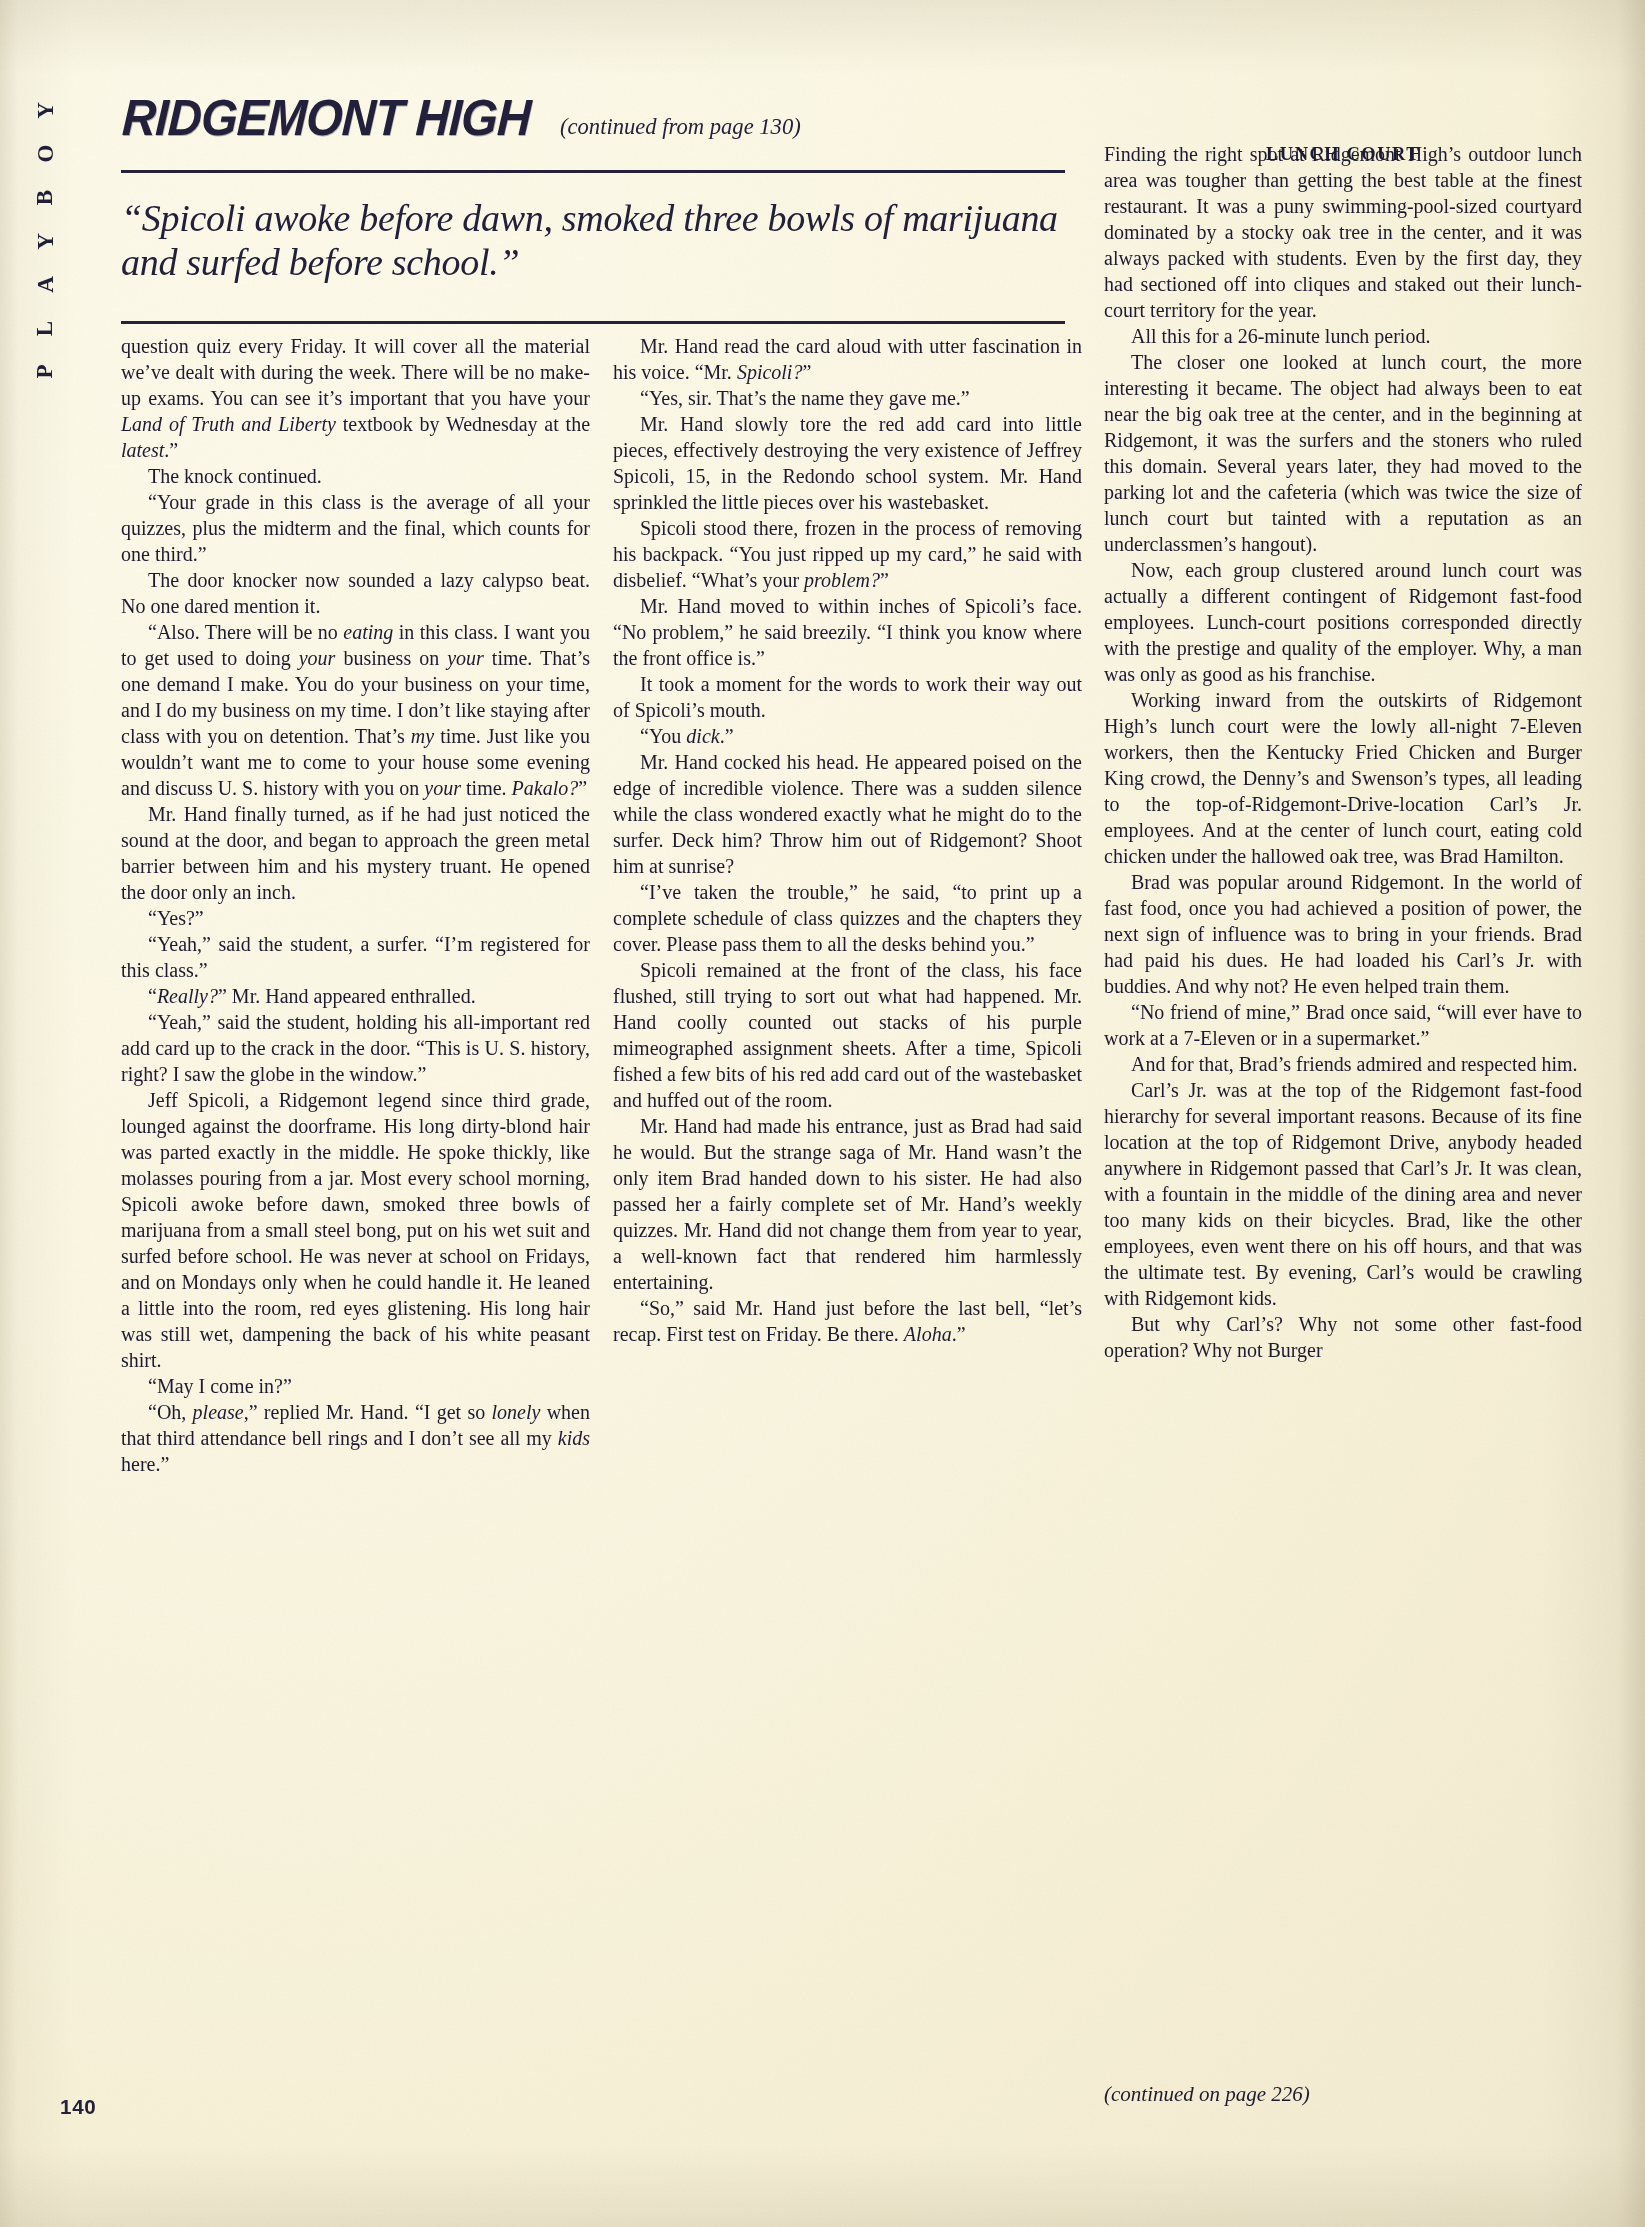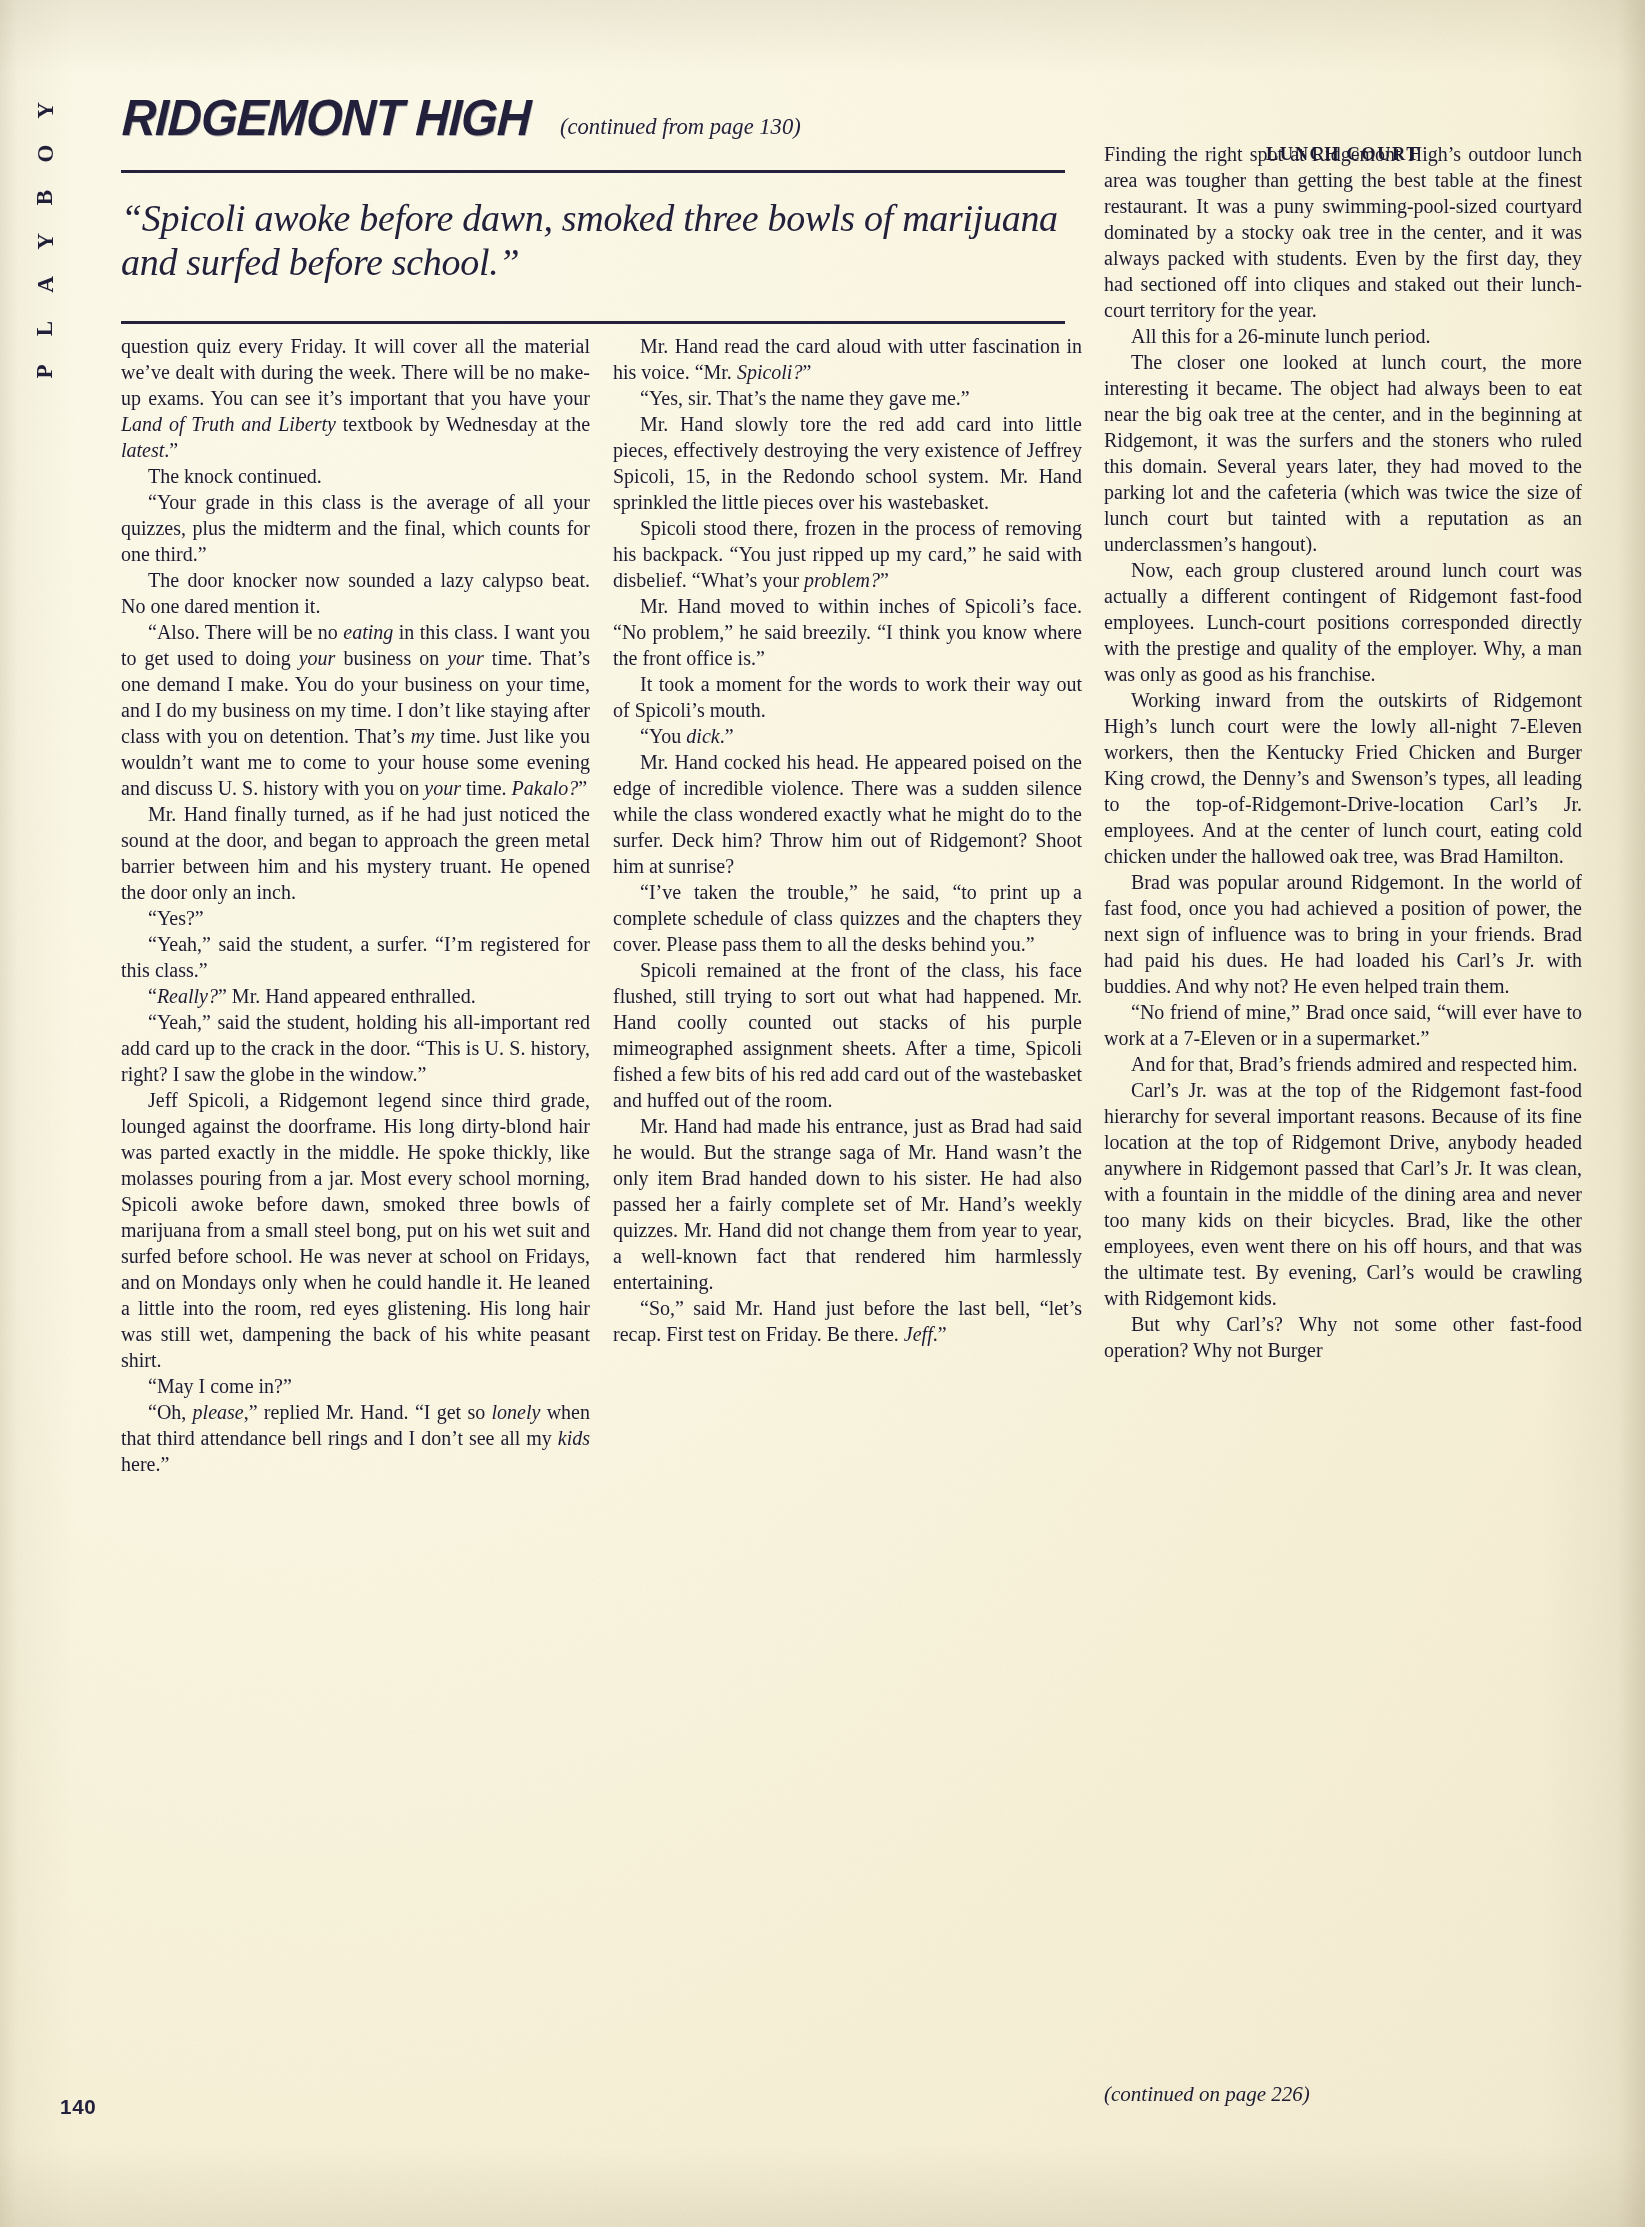--- a/index.html
+++ b/index.html
@@ -239,21 +239,21 @@
       <p>“Yes, sir. That’s the name they gave me.”</p>
       <p>Mr. Hand slowly tore the red add card into little pieces, effectively destroying the very existence of Jeffrey Spicoli, 15, in the Redondo school system. Mr. Hand sprinkled the little pieces over his wastebasket.</p>
       <p>Spicoli stood there, frozen in the process of removing his backpack. “You just ripped up my card,” he said with disbelief. “What’s your <i>problem?</i>”</p>
       <p>Mr. Hand moved to within inches of Spicoli’s face. “No problem,” he said breezily. “I think you know where the front office is.”</p>
       <p>It took a moment for the words to work their way out of Spicoli’s mouth.</p>
       <p>“You <i>dick</i>.”</p>
       <p>Mr. Hand cocked his head. He appeared poised on the edge of incredible violence. There was a sudden silence while the class wondered exactly what he might do to the surfer. Deck him? Throw him out of Ridgemont? Shoot him at sunrise?</p>
       <p>“I’ve taken the trouble,” he said, “to print up a complete schedule of class quizzes and the chapters they cover. Please pass them to all the desks behind you.”</p>
       <p>Spicoli remained at the front of the class, his face flushed, still trying to sort out what had happened. Mr. Hand coolly counted out stacks of his purple mimeographed assignment sheets. After a time, Spicoli fished a few bits of his red add card out of the wastebasket and huffed out of the room.</p>
       <p>Mr. Hand had made his entrance, just as Brad had said he would. But the strange saga of Mr. Hand wasn’t the only item Brad handed down to his sister. He had also passed her a fairly complete set of Mr. Hand’s weekly quizzes. Mr. Hand did not change them from year to year, a well-known fact that rendered him harmlessly entertaining.</p>
-      <p>“So,” said Mr. Hand just before the last bell, “let’s recap. First test on Friday. Be there. <i>Jeff</i>.”</p>
+      <p>“So,” said Mr. Hand just before the last bell, “let’s recap. First test on Friday. Be there. <i>Aloha</i>.”</p>
     </div>
   <div class="col" id="col3">
       <p class="noindent">Finding the right spot at Ridgemont High’s outdoor lunch area was tougher than getting the best table at the finest restaurant. It was a puny swimming-pool-sized courtyard dominated by a stocky oak tree in the center, and it was always packed with students. Even by the first day, they had sectioned off into cliques and staked out their lunch-court territory for the year.</p>
       <p>All this for a 26-minute lunch period.</p>
       <p>The closer one looked at lunch court, the more interesting it became. The object had always been to eat near the big oak tree at the center, and in the beginning at Ridgemont, it was the surfers and the stoners who ruled this domain. Several years later, they had moved to the parking lot and the cafeteria (which was twice the size of lunch court but tainted with a reputation as an underclassmen’s hangout).</p>
       <p>Now, each group clustered around lunch court was actually a different contingent of Ridgemont fast-food employees. Lunch-court positions corresponded directly with the prestige and quality of the employer. Why, a man was only as good as his franchise.</p>
       <p>Working inward from the outskirts of Ridgemont High’s lunch court were the lowly all-night 7-Eleven workers, then the Kentucky Fried Chicken and Burger King crowd, the Denny’s and Swenson’s types, all leading to the top-of-Ridgemont-Drive-location Carl’s Jr. employees. And at the center of lunch court, eating cold chicken under the hallowed oak tree, was Brad Hamilton.</p>
       <p>Brad was popular around Ridgemont. In the world of fast food, once you had achieved a position of power, the next sign of influence was to bring in your friends. Brad had paid his dues. He had loaded his Carl’s Jr. with buddies. And why not? He even helped train them.</p>
       <p>“No friend of mine,” Brad once said, “will ever have to work at a 7-Eleven or in a supermarket.”</p>
       <p>And for that, Brad’s friends admired and respected him.</p>

